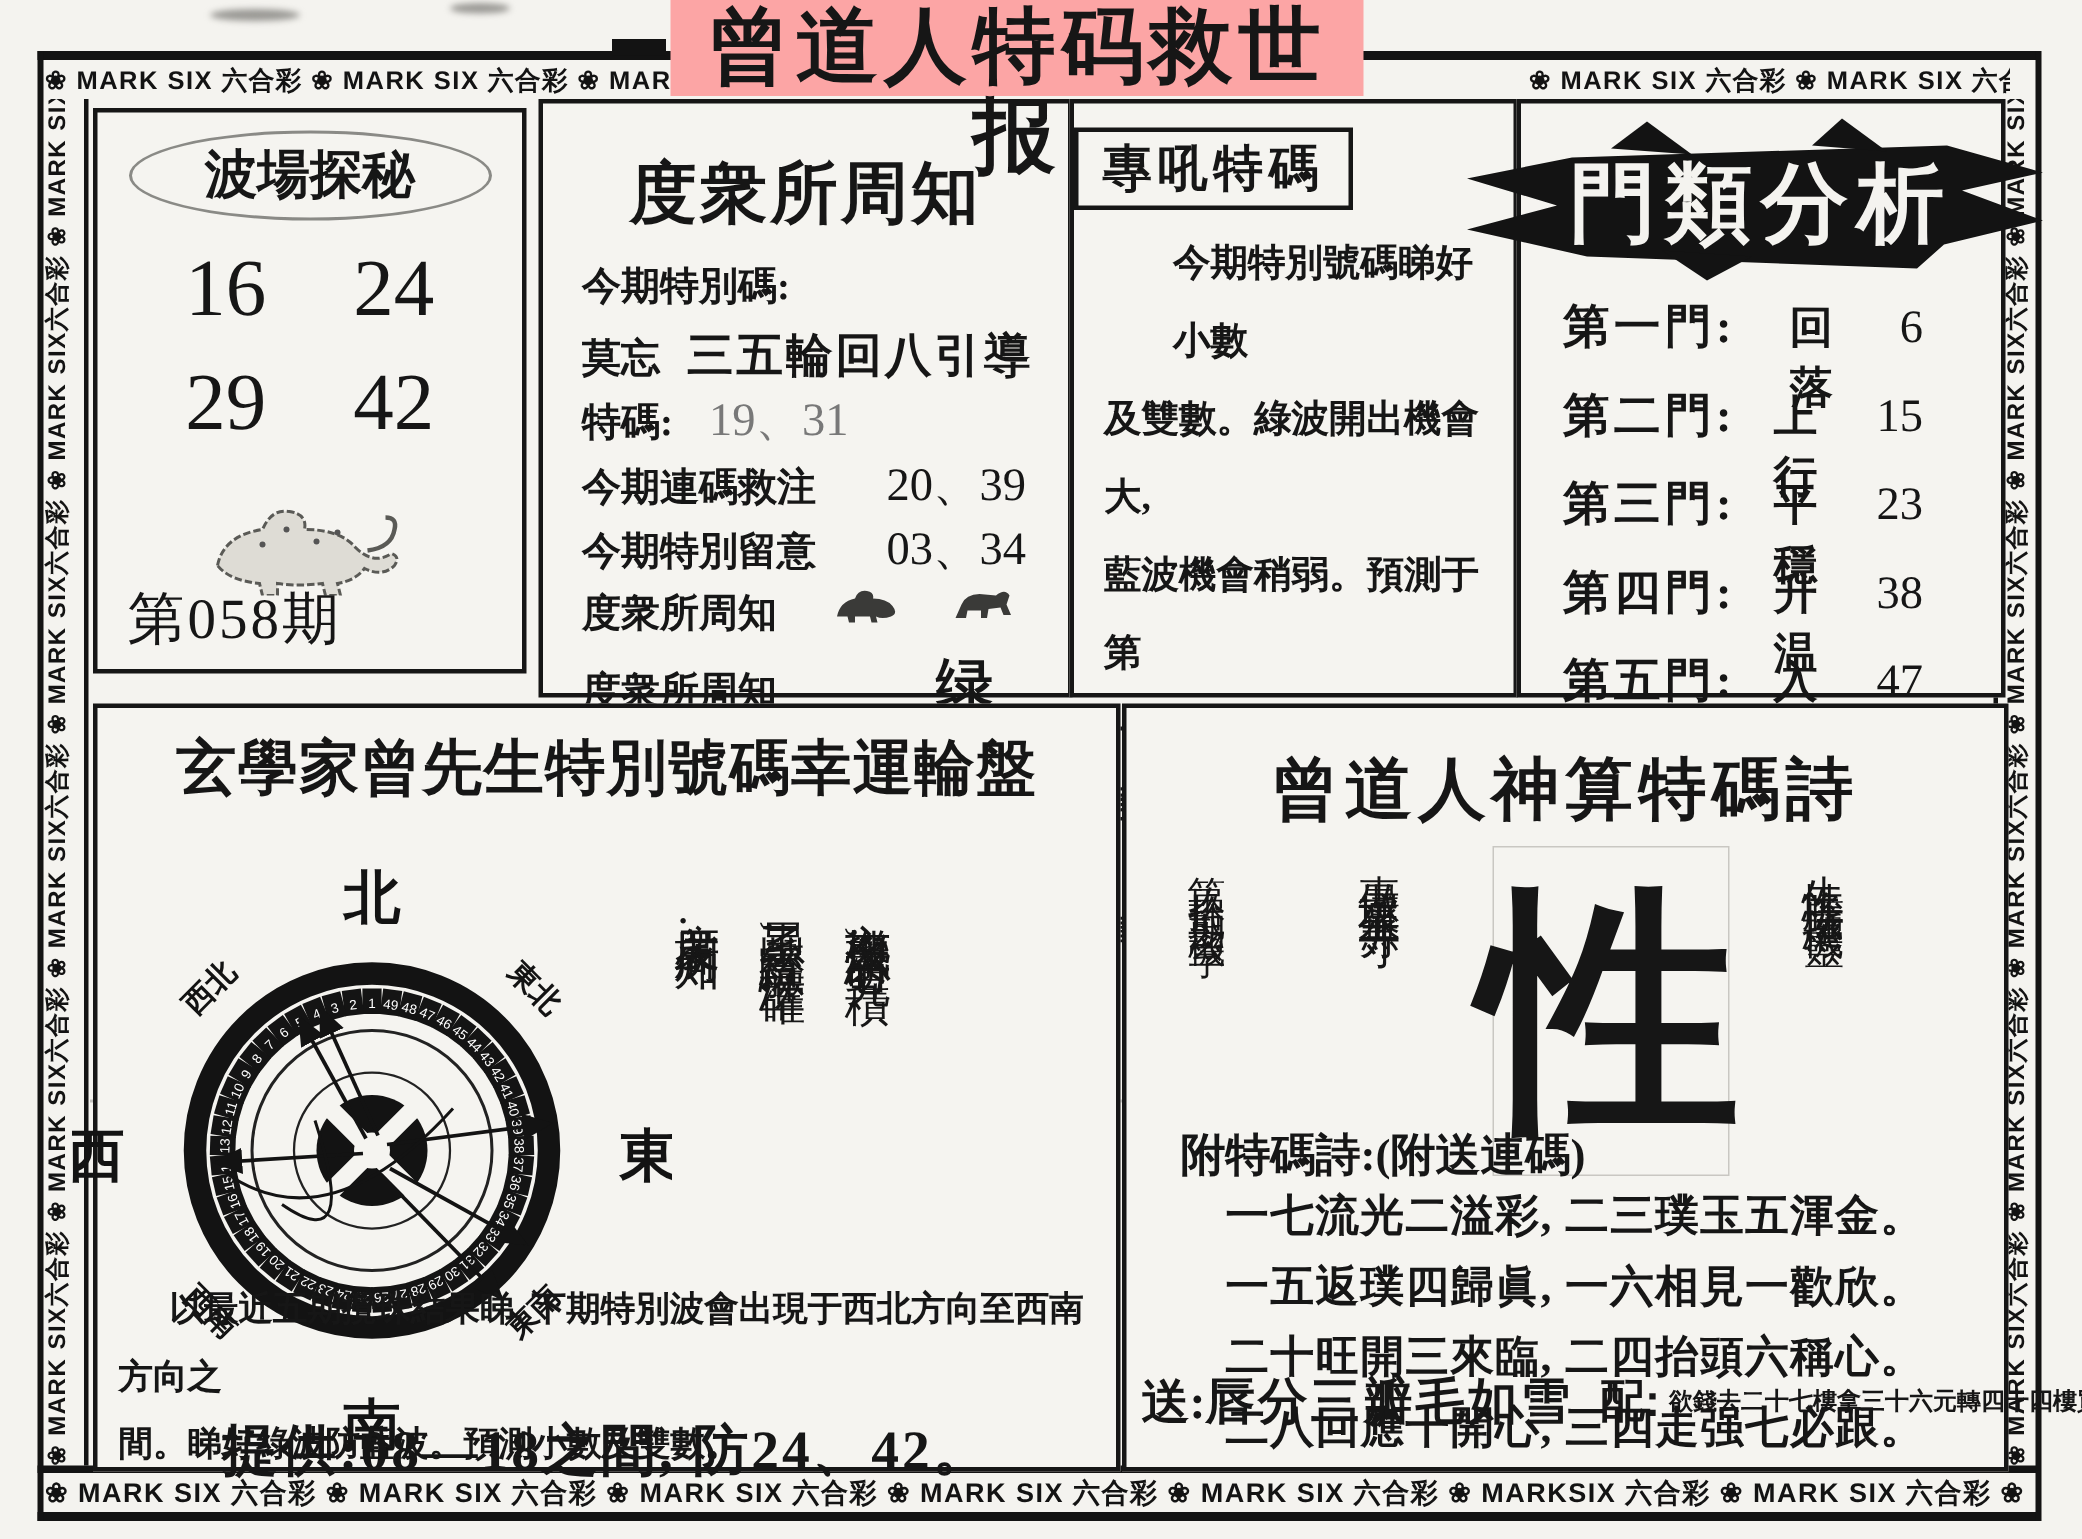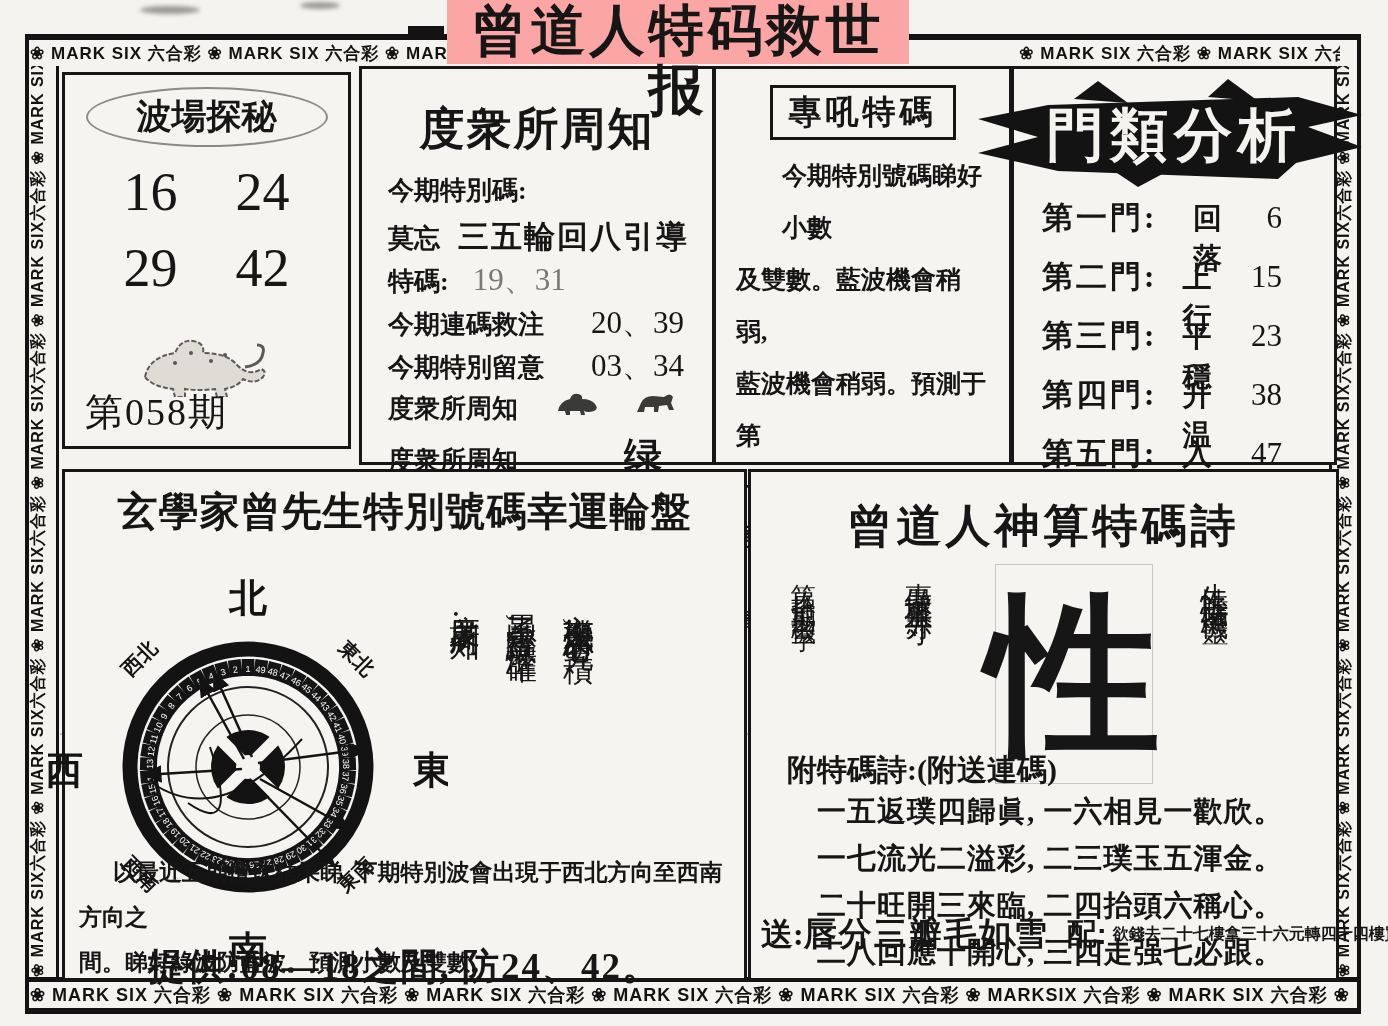--- a/index.html
+++ b/index.html
@@ -32,21 +32,21 @@
   
   .b2-title{text-align:center;font-size:45px;margin-top:30px;letter-spacing:2px;}
   .b2-list{margin:14px 22px 0 26px;}
   .b2-row{display:flex;align-items:baseline;height:43px;font-size:26px;font-weight:bold;}
   .b2-val{margin-left:auto;font-size:31px;font-weight:normal;padding-right:6px;}
   .b2-big{font-size:31px;font-weight:bold;margin-left:18px;letter-spacing:2px;}
   .faded{color:#787878;}
   .green-wave{font-size:38px;font-weight:bold;margin-left:auto;padding-right:28px;}
   .zodiacs{margin-left:auto;display:flex;gap:34px;padding-right:14px;align-items:center;}
   
-  .b3-titlewrap{text-align:center;margin-top:16px;}
+  .b3-titlewrap{margin-top:16px;}
   .b3-title{display:inline-block;border:3px solid #161616;padding:2px 16px;font-size:33px;letter-spacing:4px;}
   .b3-para{margin:10px 18px 0 20px;font-size:25px;font-weight:bold;line-height:52px;}
   .b3-para .ind{padding-left:46px;}
   .b3-tail{display:grid;grid-template-columns:120px 40px auto;margin:4px 0 0 16px;
         font-size:24px;font-weight:bold;line-height:38px;}
   .b3-tail .tnum{font-size:29px;font-weight:normal;letter-spacing:3px;}
   .b3-sel{margin:6px 0 0 16px;font-size:25px;font-weight:bold;}
   .b3-sel .tnum{font-size:29px;font-weight:normal;letter-spacing:1px;}
   
   .burst{position:absolute;left:-36px;top:6px;width:384px;height:116px;}
@@ -174,21 +174,21 @@
       </div>
     </div>
   </div>
 
   <div class="box" style="left:713px;top:66px;width:293px;height:393px;">
     <div class="b3-titlewrap">
       <span class="b3-title kai" style="font-weight:bold;">專吼特碼</span>
     </div>
     <div class="b3-para kai">
       <div class="ind">今期特別號碼睇好小數</div>
-      <div>及雙數。藍波機會稍弱,</div>
+      <div>及雙數。綠波開出機會大,</div>
       <div>藍波機會稍弱。預測于第</div>
       <div>一門, 防第二門。</div>
     </div>
     <div class="b3-tail kai">
       <span>尾數提供:</span>
       <span>單</span>
       <span class="tnum">3、7</span>
       <span></span>
       <span>雙</span>
       <span class="tnum">2、4</span>
@@ -487,22 +487,22 @@
   <div class="box" style="left:748px;top:469px;width:585px;height:506px;">
     <div class="b6-title hei">曾道人神算特碼詩</div>
     <div class="vcol" style="left:36px;top:92px;font-size:25px;">第玖拾貳期玄機字</div>
     <div class="vcol" style="left:148px;top:88px;">專做壞事無分寸</div>
     <div class="bigcharbox">
       <span class="bigchar">性</span>
     </div>
     <div class="vcol" style="left:444px;top:88px;">生性膽怯挺機靈</div>
     <div class="b6-attach kai">附特碼詩:(附送連碼)</div>
     <div class="b6-poems kai">
+      <div>一七流光二溢彩, 二三璞玉五渾金。</div>
       <div>一五返璞四歸眞, 一六相見一歡欣。</div>
-      <div>一七流光二溢彩, 二三璞玉五渾金。</div>
       <div>二十旺開三來臨, 二四抬頭六稱心。</div>
       <div>二八回應十開心, 三四走强七必跟。</div>
     </div>
     <div class="b6-bottom">
       <span class="send-label kai">送:</span>
       <span class="send-value">唇分三瓣毛如雪</span>
       <span class="match-label">配:</span>
       <span class="match-value kai">欲錢去二十七樓拿三十六元轉四十四樓買特碼。</span>
     </div>
   </div>

